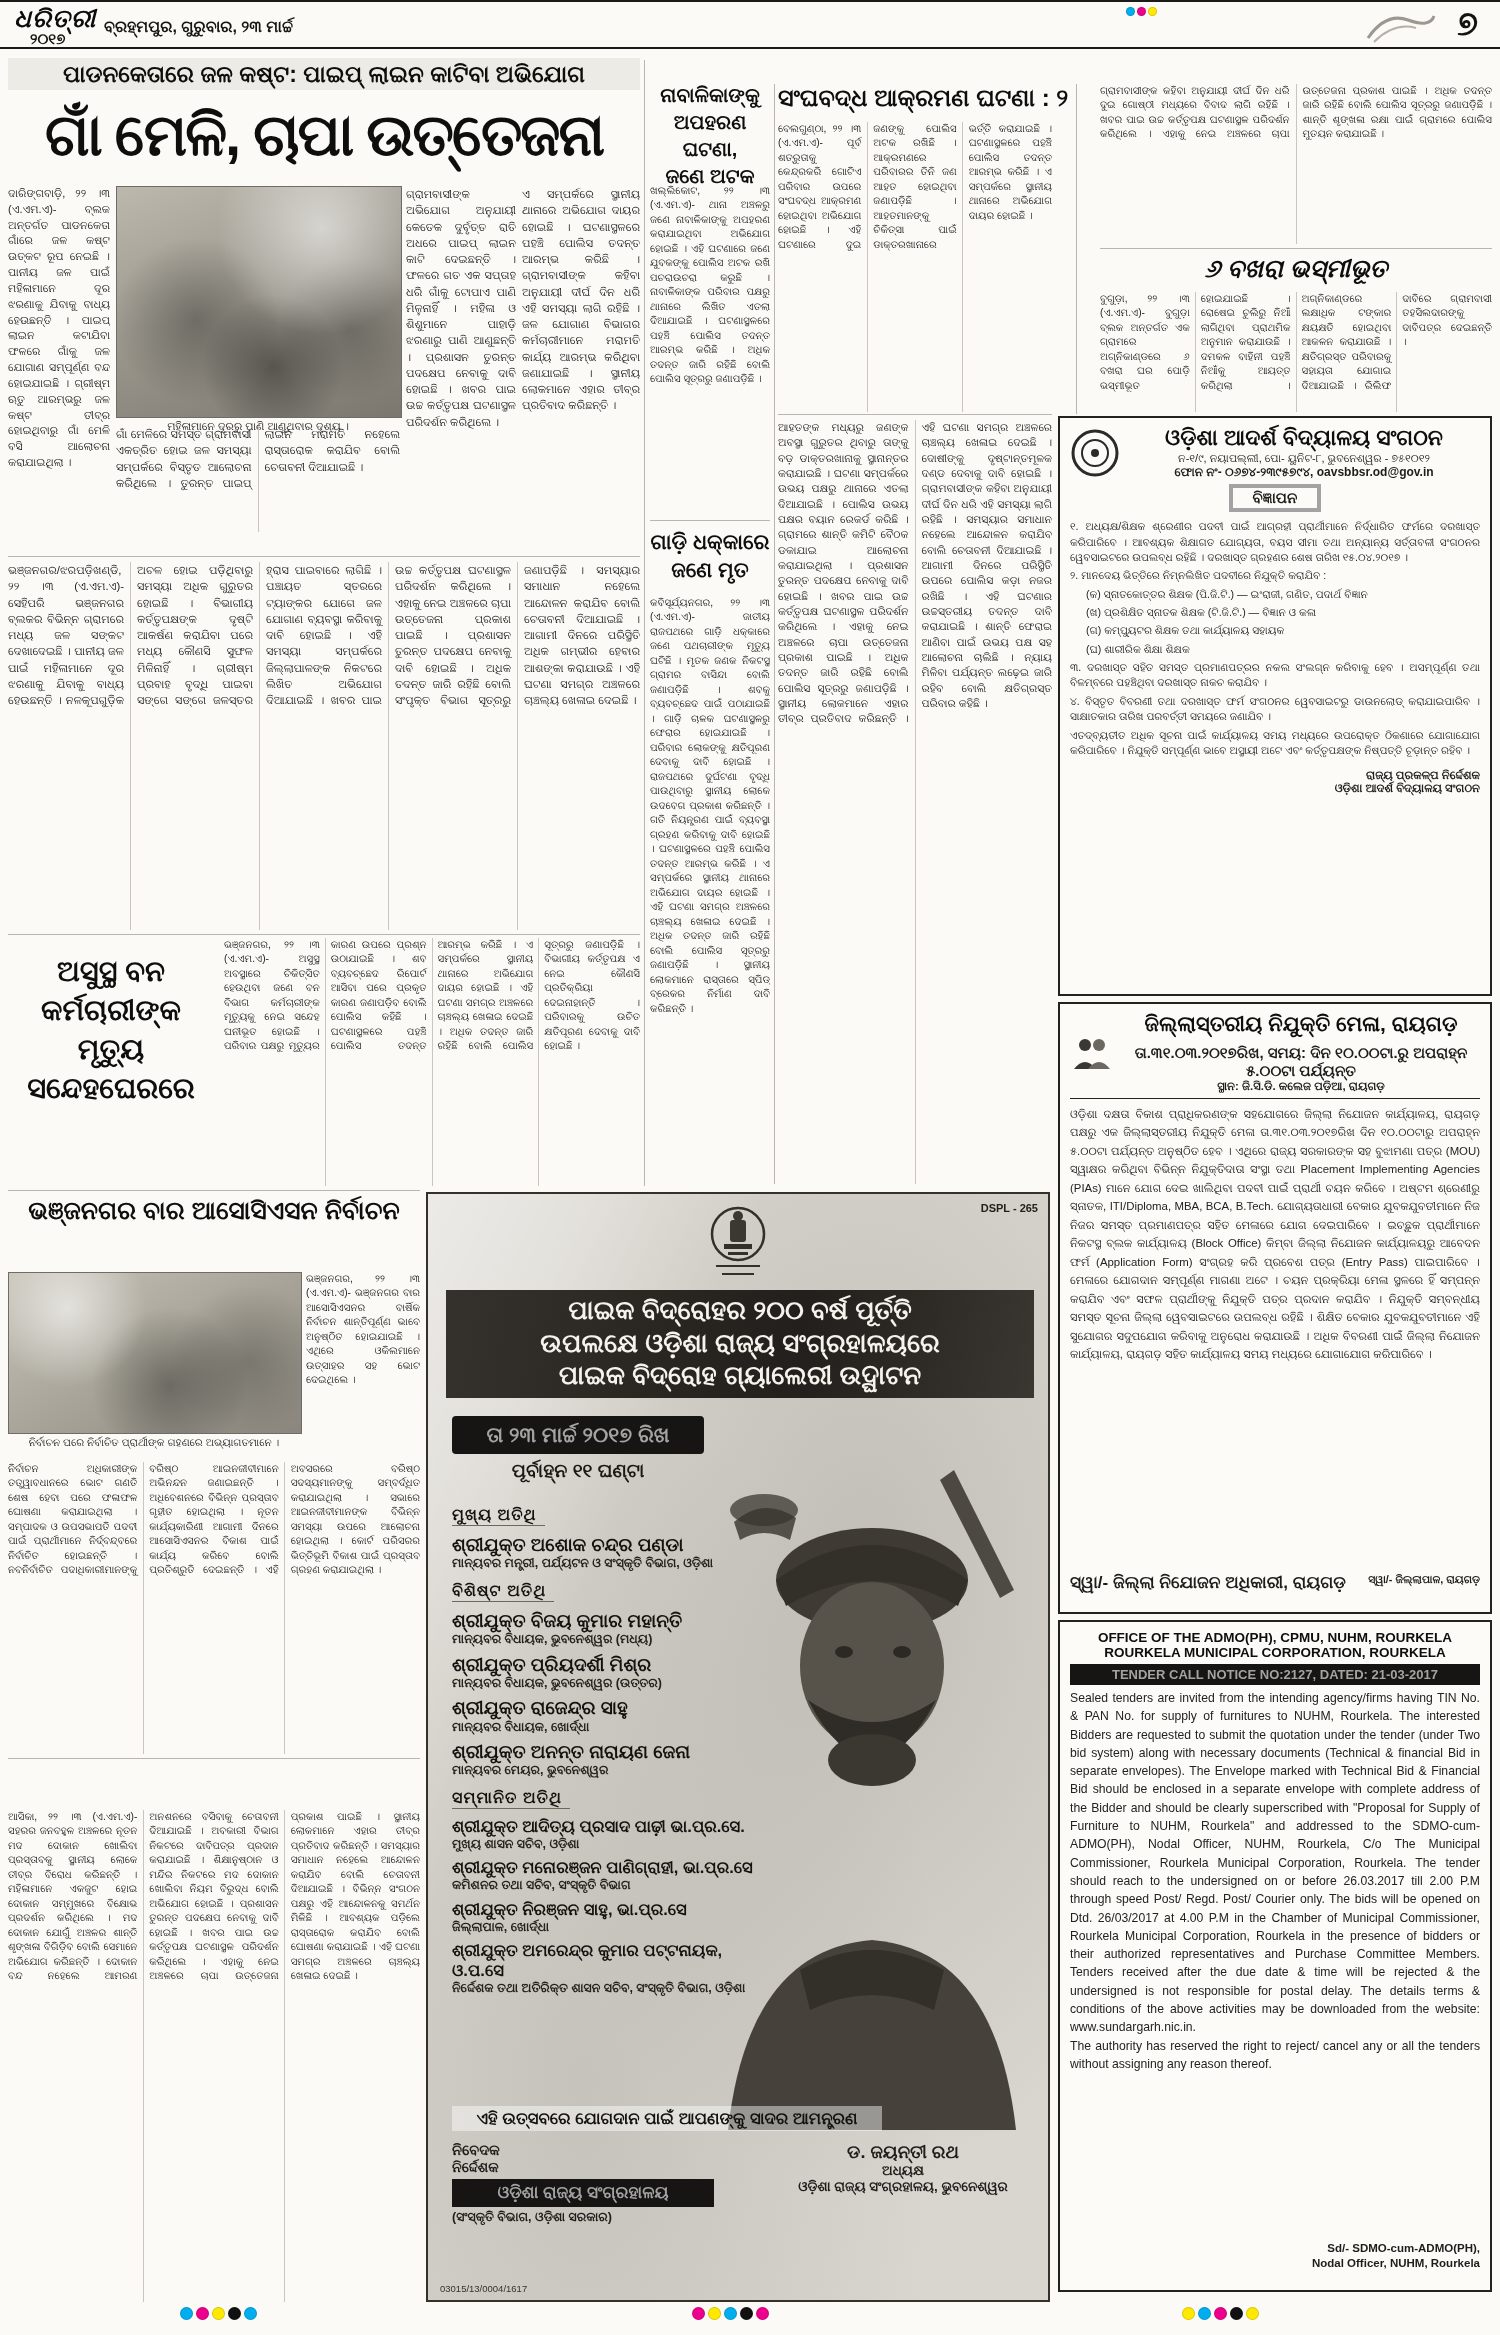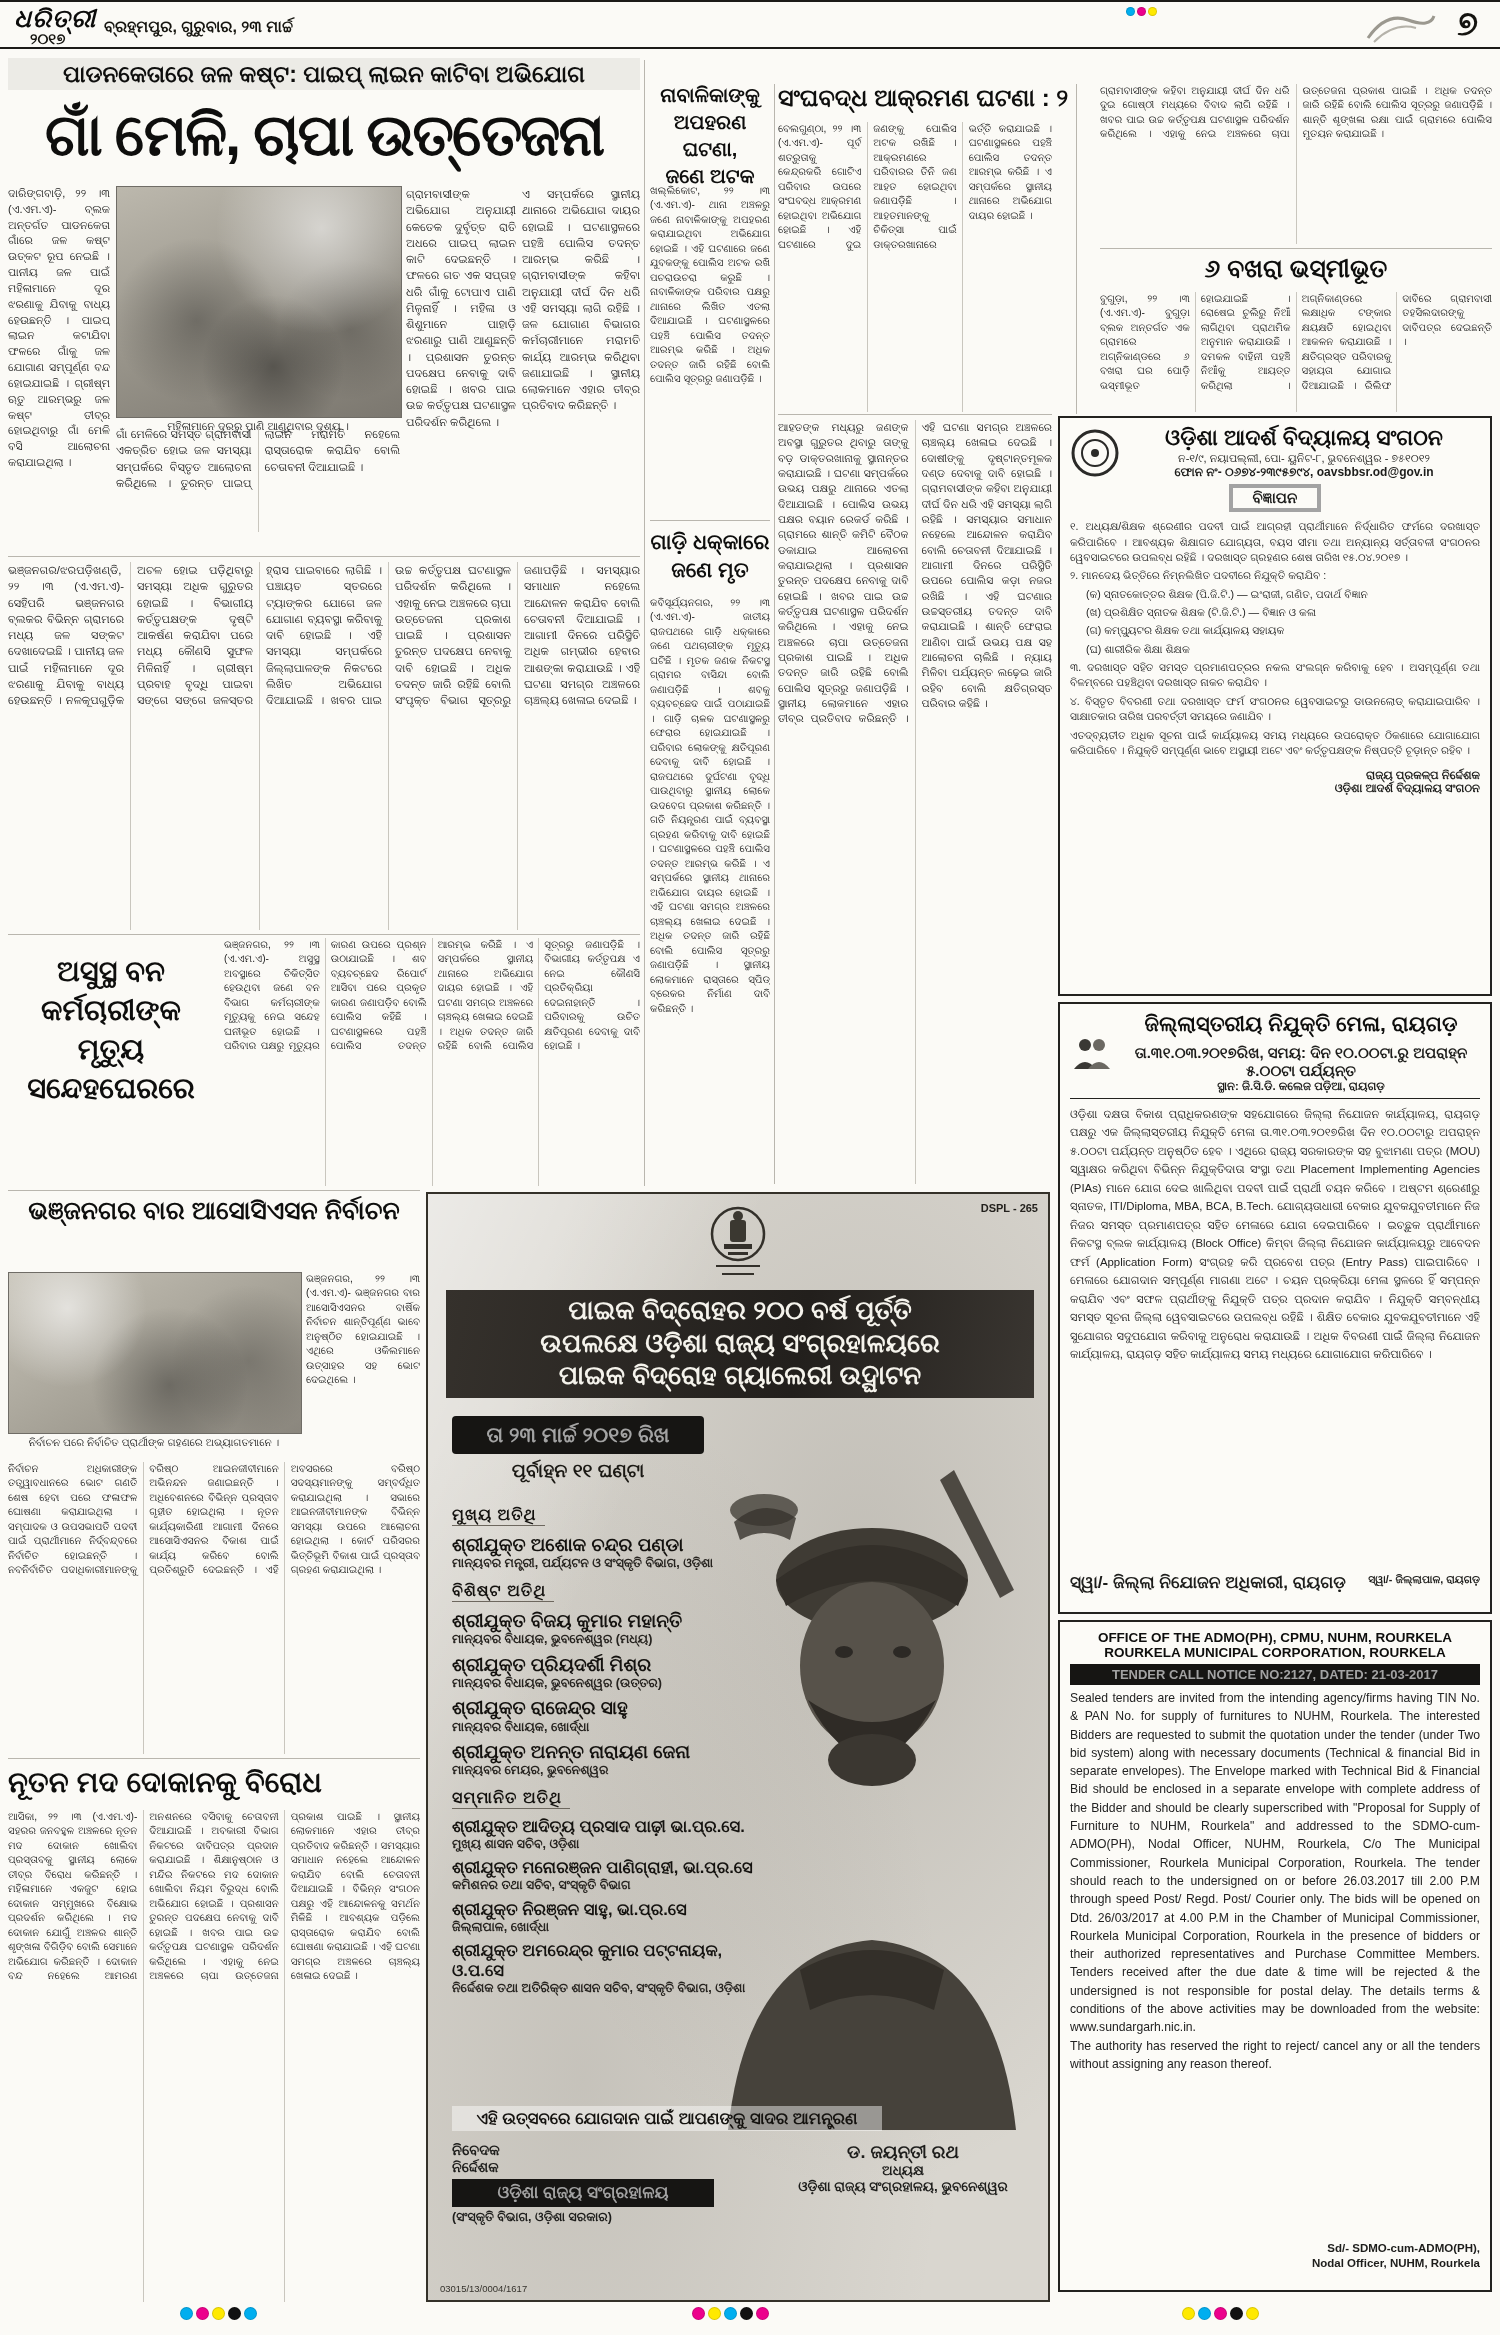--- a/index.html
+++ b/index.html
@@ -91,21 +91,21 @@
 ଜଣେ ମୃତ</div>
   <div class="abs small-text" style="left:650px;top:596px;width:120px;height:588px;">କବିସୂର୍ଯ୍ୟନଗର, ୨୨ ।୩ (ଏ.ଏମ.ଏ)- ଜାତୀୟ ରାଜପଥରେ ଗାଡ଼ି ଧକ୍କାରେ ଜଣେ ପଥଚାରୀଙ୍କ ମୃତ୍ୟୁ ଘଟିଛି । ମୃତକ ଜଣକ ନିକଟସ୍ଥ ଗ୍ରାମର ବାସିନ୍ଦା ବୋଲି ଜଣାପଡ଼ିଛି । ଶବକୁ ବ୍ୟବଚ୍ଛେଦ ପାଇଁ ପଠାଯାଇଛି । ଗାଡ଼ି ଚାଳକ ଘଟଣାସ୍ଥଳରୁ ଫେରାର ହୋଇଯାଇଛି । ପରିବାର ଲୋକଙ୍କୁ କ୍ଷତିପୂରଣ ଦେବାକୁ ଦାବି ହୋଇଛି । ରାଜପଥରେ ଦୁର୍ଘଟଣା ବୃଦ୍ଧି ପାଉଥିବାରୁ ସ୍ଥାନୀୟ ଲୋକେ ଉଦବେଗ ପ୍ରକାଶ କରିଛନ୍ତି । ଗତି ନିୟନ୍ତ୍ରଣ ପାଇଁ ବ୍ୟବସ୍ଥା ଗ୍ରହଣ କରିବାକୁ ଦାବି ହୋଇଛି । ଘଟଣାସ୍ଥଳରେ ପହଞ୍ଚି ପୋଲିସ ତଦନ୍ତ ଆରମ୍ଭ କରିଛି । ଏ ସମ୍ପର୍କରେ ସ୍ଥାନୀୟ ଥାନାରେ ଅଭିଯୋଗ ଦାୟର ହୋଇଛି । ଏହି ଘଟଣା ସମଗ୍ର ଅଞ୍ଚଳରେ ଚାଞ୍ଚଲ୍ୟ ଖେଳାଇ ଦେଇଛି । ଅଧିକ ତଦନ୍ତ ଜାରି ରହିଛି ବୋଲି ପୋଲିସ ସୂତ୍ରରୁ ଜଣାପଡ଼ିଛି । ସ୍ଥାନୀୟ ଲୋକମାନେ ରାସ୍ତାରେ ସ୍ପିଡ୍ ବ୍ରେକର ନିର୍ମାଣ ଦାବି କରିଛନ୍ତି ।</div>
 
   <div class="abs vrule" style="left:774px;top:84px;height:1100px;"></div>
   <div class="abs headline" style="left:778px;top:84px;width:314px;height:30px;font-size:24px;overflow:hidden;">ସଂଘବଦ୍ଧ ଆକ୍ରମଣ ଘଟଣା : ୨ ଅଟକ</div>
   <div class="abs small-text cols3" style="left:778px;top:122px;width:274px;height:290px;">ବେଲଗୁଣ୍ଠା, ୨୨ ।୩ (ଏ.ଏମ.ଏ)- ପୂର୍ବ ଶତ୍ରୁତାକୁ କେନ୍ଦ୍ରକରି ଗୋଟିଏ ପରିବାର ଉପରେ ସଂଘବଦ୍ଧ ଆକ୍ରମଣ ହୋଇଥିବା ଅଭିଯୋଗ ହୋଇଛି । ଏହି ଘଟଣାରେ ଦୁଇ ଜଣଙ୍କୁ ପୋଲିସ ଅଟକ ରଖିଛି । ଆକ୍ରମଣରେ ପରିବାରର ତିନି ଜଣ ଆହତ ହୋଇଥିବା ଜଣାପଡ଼ିଛି । ଆହତମାନଙ୍କୁ ଚିକିତ୍ସା ପାଇଁ ଡାକ୍ତରଖାନାରେ ଭର୍ତ୍ତି କରାଯାଇଛି । ଘଟଣାସ୍ଥଳରେ ପହଞ୍ଚି ପୋଲିସ ତଦନ୍ତ ଆରମ୍ଭ କରିଛି । ଏ ସମ୍ପର୍କରେ ସ୍ଥାନୀୟ ଥାନାରେ ଅଭିଯୋଗ ଦାୟର ହୋଇଛି ।</div>
   <div class="abs vrule" style="left:1076px;top:84px;height:330px;"></div>
   <div class="abs small-text cols2" style="left:1100px;top:84px;width:392px;height:160px;">ଗ୍ରାମବାସୀଙ୍କ କହିବା ଅନୁଯାୟୀ ଦୀର୍ଘ ଦିନ ଧରି ଦୁଇ ଗୋଷ୍ଠୀ ମଧ୍ୟରେ ବିବାଦ ଲାଗି ରହିଛି । ଖବର ପାଇ ଉଚ୍ଚ କର୍ତ୍ତୃପକ୍ଷ ଘଟଣାସ୍ଥଳ ପରିଦର୍ଶନ କରିଥିଲେ । ଏହାକୁ ନେଇ ଅଞ୍ଚଳରେ ଚାପା ଉତ୍ତେଜନା ପ୍ରକାଶ ପାଇଛି । ଅଧିକ ତଦନ୍ତ ଜାରି ରହିଛି ବୋଲି ପୋଲିସ ସୂତ୍ରରୁ ଜଣାପଡ଼ିଛି । ଶାନ୍ତି ଶୃଙ୍ଖଳା ରକ୍ଷା ପାଇଁ ଗ୍ରାମରେ ପୋଲିସ ମୁତୟନ କରାଯାଇଛି ।</div>
 
   <div class="abs hrule" style="left:1100px;top:248px;width:392px;"></div>
-  <div class="abs headline center" style="left:1100px;top:254px;width:392px;height:32px;font-size:25px;overflow:hidden;">୬ ବଖରା ଭସ୍ମୀଭୂତ</div>
+  <div class="abs headline center" style="left:1100px;top:254px;width:392px;height:32px;font-size:25px;overflow:hidden;font-style:italic;">୬ ବଖରା ଭସ୍ମୀଭୂତ</div>
   <div class="abs small-text cols4" style="left:1100px;top:292px;width:392px;height:120px;">ବୁଗୁଡ଼ା, ୨୨ ।୩ (ଏ.ଏମ.ଏ)- ବୁଗୁଡ଼ା ବ୍ଲକ ଅନ୍ତର୍ଗତ ଏକ ଗ୍ରାମରେ ଅଗ୍ନିକାଣ୍ଡରେ ୬ ବଖରା ଘର ପୋଡ଼ି ଭସ୍ମୀଭୂତ ହୋଇଯାଇଛି । ରୋଷେଇ ଚୁଲିରୁ ନିଆଁ ଲାଗିଥିବା ପ୍ରାଥମିକ ଅନୁମାନ କରାଯାଉଛି । ଦମକଳ ବାହିନୀ ପହଞ୍ଚି ନିଆଁକୁ ଆୟତ୍ତ କରିଥିଲା । ଅଗ୍ନିକାଣ୍ଡରେ ଲକ୍ଷାଧିକ ଟଙ୍କାର କ୍ଷୟକ୍ଷତି ହୋଇଥିବା ଆକଳନ କରାଯାଉଛି । କ୍ଷତିଗ୍ରସ୍ତ ପରିବାରକୁ ସହାୟତା ଯୋଗାଇ ଦିଆଯାଇଛି । ରିଲିଫ ଦାବିରେ ଗ୍ରାମବାସୀ ତହସିଲଦାରଙ୍କୁ ଦାବିପତ୍ର ଦେଇଛନ୍ତି ।</div>
 
   <div class="abs hrule" style="left:778px;top:414px;width:274px;"></div>
   <div class="abs small-text cols2" style="left:778px;top:420px;width:274px;height:764px;font-size:10.8px;">ଆହତଙ୍କ ମଧ୍ୟରୁ ଜଣଙ୍କ ଅବସ୍ଥା ଗୁରୁତର ଥିବାରୁ ତାଙ୍କୁ ବଡ଼ ଡାକ୍ତରଖାନାକୁ ସ୍ଥାନାନ୍ତର କରାଯାଇଛି । ଘଟଣା ସମ୍ପର୍କରେ ଉଭୟ ପକ୍ଷରୁ ଥାନାରେ ଏତଲା ଦିଆଯାଇଛି । ପୋଲିସ ଉଭୟ ପକ୍ଷର ବୟାନ ରେକର୍ଡ କରିଛି । ଗ୍ରାମରେ ଶାନ୍ତି କମିଟି ବୈଠକ ଡକାଯାଇ ଆଲୋଚନା କରାଯାଇଥିଲା । ପ୍ରଶାସନ ତୁରନ୍ତ ପଦକ୍ଷେପ ନେବାକୁ ଦାବି ହୋଇଛି । ଖବର ପାଇ ଉଚ୍ଚ କର୍ତ୍ତୃପକ୍ଷ ଘଟଣାସ୍ଥଳ ପରିଦର୍ଶନ କରିଥିଲେ । ଏହାକୁ ନେଇ ଅଞ୍ଚଳରେ ଚାପା ଉତ୍ତେଜନା ପ୍ରକାଶ ପାଇଛି । ଅଧିକ ତଦନ୍ତ ଜାରି ରହିଛି ବୋଲି ପୋଲିସ ସୂତ୍ରରୁ ଜଣାପଡ଼ିଛି । ସ୍ଥାନୀୟ ଲୋକମାନେ ଏହାର ତୀବ୍ର ପ୍ରତିବାଦ କରିଛନ୍ତି । ଏହି ଘଟଣା ସମଗ୍ର ଅଞ୍ଚଳରେ ଚାଞ୍ଚଲ୍ୟ ଖେଳାଇ ଦେଇଛି । ଦୋଷୀଙ୍କୁ ଦୃଷ୍ଟାନ୍ତମୂଳକ ଦଣ୍ଡ ଦେବାକୁ ଦାବି ହୋଇଛି । ଗ୍ରାମବାସୀଙ୍କ କହିବା ଅନୁଯାୟୀ ଦୀର୍ଘ ଦିନ ଧରି ଏହି ସମସ୍ୟା ଲାଗି ରହିଛି । ସମସ୍ୟାର ସମାଧାନ ନହେଲେ ଆନ୍ଦୋଳନ କରାଯିବ ବୋଲି ଚେତାବନୀ ଦିଆଯାଇଛି । ଆଗାମୀ ଦିନରେ ପରିସ୍ଥିତି ଉପରେ ପୋଲିସ କଡ଼ା ନଜର ରଖିଛି । ଏହି ଘଟଣାର ଉଚ୍ଚସ୍ତରୀୟ ତଦନ୍ତ ଦାବି କରାଯାଇଛି । ଶାନ୍ତି ଫେରାଇ ଆଣିବା ପାଇଁ ଉଭୟ ପକ୍ଷ ସହ ଆଲୋଚନା ଚାଲିଛି । ନ୍ୟାୟ ମିଳିବା ପର୍ଯ୍ୟନ୍ତ ଲଢ଼େଇ ଜାରି ରହିବ ବୋଲି କ୍ଷତିଗ୍ରସ୍ତ ପରିବାର କହିଛି ।</div>
 
   <div class="abs box" style="left:1058px;top:416px;width:434px;height:580px;padding:8px 10px;">
     <div style="display:flex;align-items:center;gap:8px;">
       <svg width="50" height="50" viewBox="0 0 50 50">
         <circle cx="25" cy="25" r="22" fill="none" stroke="#2a2a28" stroke-width="3"></circle>
         <circle cx="25" cy="25" r="13" fill="none" stroke="#2a2a28" stroke-width="2"></circle>
@@ -171,21 +171,20 @@
   <div class="abs small-text cols4" style="left:224px;top:938px;width:416px;height:248px;">ଭଞ୍ଜନଗର, ୨୨ ।୩ (ଏ.ଏମ.ଏ)- ଅସୁସ୍ଥ ଅବସ୍ଥାରେ ଚିକିତ୍ସିତ ହେଉଥିବା ଜଣେ ବନ ବିଭାଗ କର୍ମଚାରୀଙ୍କ ମୃତ୍ୟୁକୁ ନେଇ ସନ୍ଦେହ ଘନୀଭୂତ ହୋଇଛି । ପରିବାର ପକ୍ଷରୁ ମୃତ୍ୟୁର କାରଣ ଉପରେ ପ୍ରଶ୍ନ ଉଠାଯାଇଛି । ଶବ ବ୍ୟବଚ୍ଛେଦ ରିପୋର୍ଟ ଆସିବା ପରେ ପ୍ରକୃତ କାରଣ ଜଣାପଡ଼ିବ ବୋଲି ପୋଲିସ କହିଛି । ଘଟଣାସ୍ଥଳରେ ପହଞ୍ଚି ପୋଲିସ ତଦନ୍ତ ଆରମ୍ଭ କରିଛି । ଏ ସମ୍ପର୍କରେ ସ୍ଥାନୀୟ ଥାନାରେ ଅଭିଯୋଗ ଦାୟର ହୋଇଛି । ଏହି ଘଟଣା ସମଗ୍ର ଅଞ୍ଚଳରେ ଚାଞ୍ଚଲ୍ୟ ଖେଳାଇ ଦେଇଛି । ଅଧିକ ତଦନ୍ତ ଜାରି ରହିଛି ବୋଲି ପୋଲିସ ସୂତ୍ରରୁ ଜଣାପଡ଼ିଛି । ବିଭାଗୀୟ କର୍ତ୍ତୃପକ୍ଷ ଏ ନେଇ କୌଣସି ପ୍ରତିକ୍ରିୟା ଦେଇନାହାନ୍ତି । ପରିବାରକୁ ଉଚିତ କ୍ଷତିପୂରଣ ଦେବାକୁ ଦାବି ହୋଇଛି ।</div>
 
   <div class="abs hrule" style="left:8px;top:1190px;width:412px;"></div>
   <div class="abs headline center" style="left:8px;top:1196px;width:412px;height:30px;font-size:25px;overflow:hidden;">ଭଞ୍ଜନଗର ବାର ଆସୋସିଏସନ ନିର୍ବାଚନ</div>
   <div class="abs photo photo-bar" style="left:8px;top:1272px;width:292px;height:160px;"></div>
   <div class="abs caption" style="left:8px;top:1436px;width:292px;height:20px;font-size:10.5px;">ନିର୍ବାଚନ ପରେ ନିର୍ବାଚିତ ପ୍ରାର୍ଥୀଙ୍କ ଗହଣରେ ଅଭ୍ୟାଗତମାନେ ।</div>
   <div class="abs small-text" style="left:306px;top:1272px;width:114px;height:184px;">ଭଞ୍ଜନଗର, ୨୨ ।୩ (ଏ.ଏମ.ଏ)- ଭଞ୍ଜନଗର ବାର ଆସୋସିଏସନର ବାର୍ଷିକ ନିର୍ବାଚନ ଶାନ୍ତିପୂର୍ଣ୍ଣ ଭାବେ ଅନୁଷ୍ଠିତ ହୋଇଯାଇଛି । ଏଥିରେ ଓକିଲମାନେ ଉତ୍ସାହର ସହ ଭୋଟ ଦେଇଥିଲେ ।</div>
   <div class="abs small-text cols3" style="left:8px;top:1462px;width:412px;height:292px;">ନିର୍ବାଚନ ଅଧିକାରୀଙ୍କ ତତ୍ତ୍ୱାବଧାନରେ ଭୋଟ ଗଣତି ଶେଷ ହେବା ପରେ ଫଳାଫଳ ଘୋଷଣା କରାଯାଇଥିଲା । ସମ୍ପାଦକ ଓ ଉପସଭାପତି ପଦବୀ ପାଇଁ ପ୍ରାର୍ଥୀମାନେ ନିର୍ଦ୍ବନ୍ଦ୍ବରେ ନିର୍ବାଚିତ ହୋଇଛନ୍ତି । ନବନିର୍ବାଚିତ ପଦାଧିକାରୀମାନଙ୍କୁ ବରିଷ୍ଠ ଆଇନଜୀବୀମାନେ ଅଭିନନ୍ଦନ ଜଣାଇଛନ୍ତି । ଅଧିବେଶନରେ ବିଭିନ୍ନ ପ୍ରସ୍ତାବ ଗୃହୀତ ହୋଇଥିଲା । ନୂତନ କାର୍ଯ୍ୟକାରିଣୀ ଆଗାମୀ ଦିନରେ ଆସୋସିଏସନର ବିକାଶ ପାଇଁ କାର୍ଯ୍ୟ କରିବେ ବୋଲି ପ୍ରତିଶ୍ରୁତି ଦେଇଛନ୍ତି । ଏହି ଅବସରରେ ବରିଷ୍ଠ ସଦସ୍ୟମାନଙ୍କୁ ସମ୍ବର୍ଦ୍ଧିତ କରାଯାଇଥିଲା । ସଭାରେ ଆଇନଜୀବୀମାନଙ୍କ ବିଭିନ୍ନ ସମସ୍ୟା ଉପରେ ଆଲୋଚନା ହୋଇଥିଲା । କୋର୍ଟ ପରିସରର ଭିତ୍ତିଭୂମି ବିକାଶ ପାଇଁ ପ୍ରସ୍ତାବ ଗ୍ରହଣ କରାଯାଇଥିଲା ।</div>
 
   <div class="abs hrule" style="left:8px;top:1758px;width:412px;"></div>
-  <div class="abs headline" style="left:8px;top:1766px;width:412px;height:36px;font-size:29px;overflow:hidden;">ନୂତନ ମଦ ଦୋକାନକୁ ବିରୋଧ</div>
   <div class="abs small-text cols3" style="left:8px;top:1810px;width:412px;height:492px;">ଆସିକା, ୨୨ ।୩ (ଏ.ଏମ.ଏ)- ସହରର ଜନବହୁଳ ଅଞ୍ଚଳରେ ନୂତନ ମଦ ଦୋକାନ ଖୋଲିବା ପ୍ରସ୍ତାବକୁ ସ୍ଥାନୀୟ ଲୋକେ ତୀବ୍ର ବିରୋଧ କରିଛନ୍ତି । ମହିଳାମାନେ ଏକଜୁଟ ହୋଇ ଦୋକାନ ସମ୍ମୁଖରେ ବିକ୍ଷୋଭ ପ୍ରଦର୍ଶନ କରିଥିଲେ । ମଦ ଦୋକାନ ଯୋଗୁଁ ଅଞ୍ଚଳର ଶାନ୍ତି ଶୃଙ୍ଖଳା ବିଗିଡ଼ିବ ବୋଲି ସେମାନେ ଅଭିଯୋଗ କରିଛନ୍ତି । ଦୋକାନ ବନ୍ଦ ନହେଲେ ଆମରଣ ଅନଶନରେ ବସିବାକୁ ଚେତାବନୀ ଦିଆଯାଇଛି । ଅବକାରୀ ବିଭାଗ ନିକଟରେ ଦାବିପତ୍ର ପ୍ରଦାନ କରାଯାଇଛି । ଶିକ୍ଷାନୁଷ୍ଠାନ ଓ ମନ୍ଦିର ନିକଟରେ ମଦ ଦୋକାନ ଖୋଲିବା ନିୟମ ବିରୁଦ୍ଧ ବୋଲି ଅଭିଯୋଗ ହୋଇଛି । ପ୍ରଶାସନ ତୁରନ୍ତ ପଦକ୍ଷେପ ନେବାକୁ ଦାବି ହୋଇଛି । ଖବର ପାଇ ଉଚ୍ଚ କର୍ତ୍ତୃପକ୍ଷ ଘଟଣାସ୍ଥଳ ପରିଦର୍ଶନ କରିଥିଲେ । ଏହାକୁ ନେଇ ଅଞ୍ଚଳରେ ଚାପା ଉତ୍ତେଜନା ପ୍ରକାଶ ପାଇଛି । ସ୍ଥାନୀୟ ଲୋକମାନେ ଏହାର ତୀବ୍ର ପ୍ରତିବାଦ କରିଛନ୍ତି । ସମସ୍ୟାର ସମାଧାନ ନହେଲେ ଆନ୍ଦୋଳନ କରାଯିବ ବୋଲି ଚେତାବନୀ ଦିଆଯାଇଛି । ବିଭିନ୍ନ ସଂଗଠନ ପକ୍ଷରୁ ଏହି ଆନ୍ଦୋଳନକୁ ସମର୍ଥନ ମିଳିଛି । ଆବଶ୍ୟକ ପଡ଼ିଲେ ରାସ୍ତାରୋକ କରାଯିବ ବୋଲି ଘୋଷଣା କରାଯାଇଛି । ଏହି ଘଟଣା ସମଗ୍ର ଅଞ୍ଚଳରେ ଚାଞ୍ଚଲ୍ୟ ଖେଳାଇ ଦେଇଛି ।</div>
 
   <div class="abs ad" style="left:426px;top:1192px;width:624px;height:1110px;">
     <div class="abs bold" style="right:10px;top:8px;font-size:11px;color:#23211d;">DSPL - 265</div>
 
     <svg class="abs" style="left:50%;top:10px;transform:translateX(-50%);" width="64" height="80" viewBox="0 0 64 80">
       <circle cx="32" cy="30" r="26" fill="none" stroke="#33302a" stroke-width="2.5"></circle>
       <rect x="24" y="16" width="16" height="22" rx="3" fill="#3b3831"></rect>
       <circle cx="32" cy="12" r="5" fill="#3b3831"></circle>
       <rect x="18" y="40" width="28" height="5" fill="#33302a"></rect>

